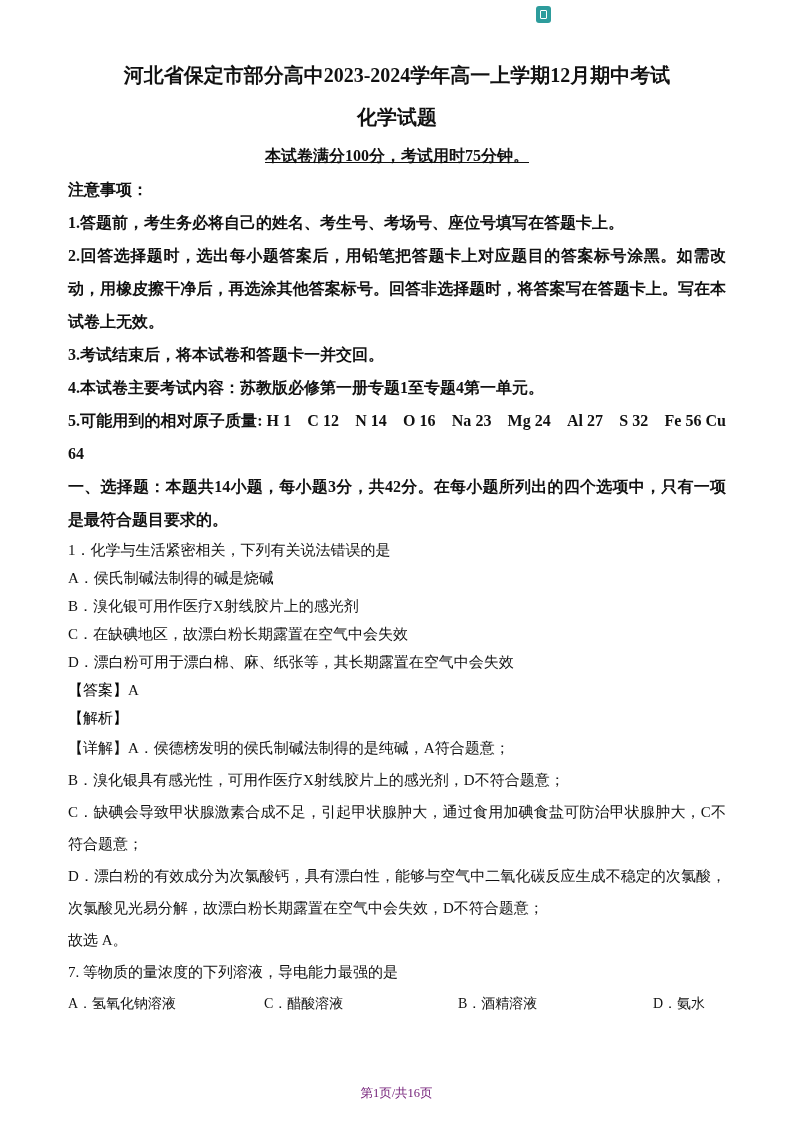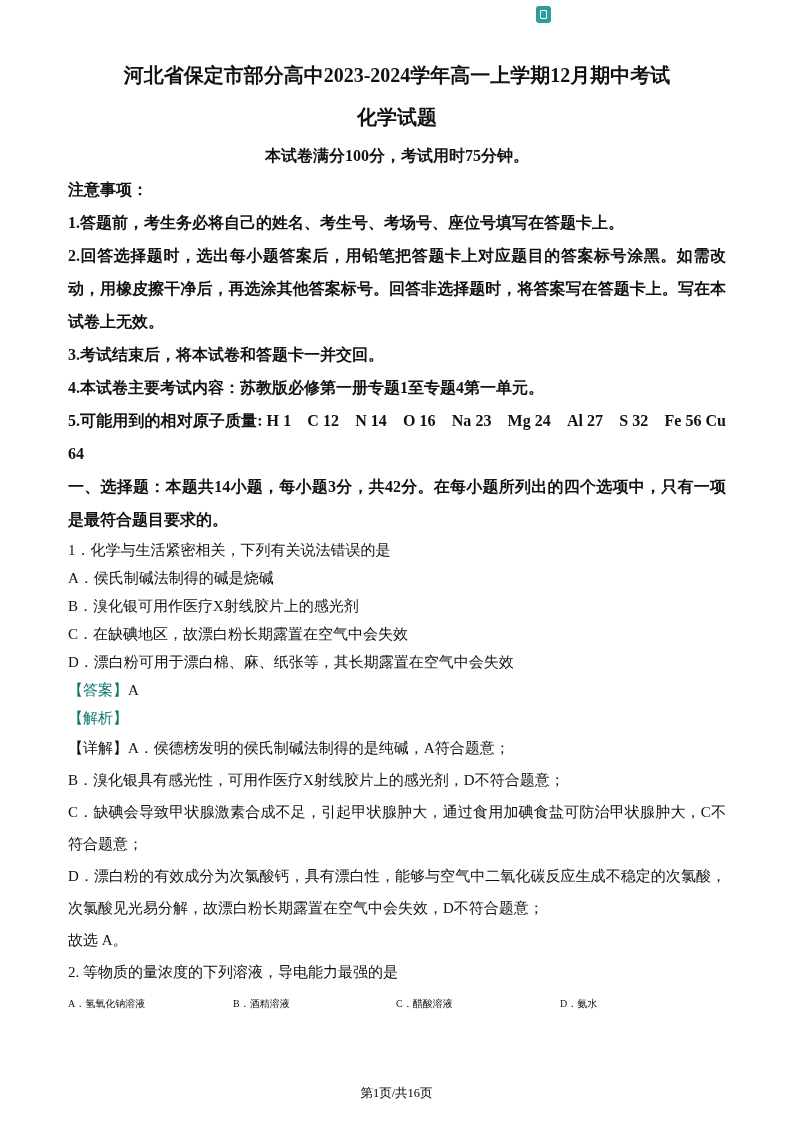--- a/index.html
+++ b/index.html
@@ -37,54 +37,56 @@
     font-size: 20px;
     font-weight: bold;
     text-align: center;
     line-height: 42px;
   }
   .exam-info {
     font-size: 16px;
     font-weight: bold;
     text-align: center;
     line-height: 35px;
+    text-decoration: underline;
   }
   .para {
     font-size: 16px;
     font-weight: bold;
     line-height: 33px;
     text-align: justify;
   }
   .q-line {
     font-size: 15px;
     font-weight: normal;
     line-height: 28px;
     text-align: justify;
   }
   .detail {
     font-size: 15px;
     font-weight: normal;
     line-height: 32px;
     text-align: justify;
   }
-  .teal { color: #0f766e; }
+  .teal { color: #000000; }
   .options-row {
     display: grid;
     grid-template-columns: 165px 163px 164px auto;
-    font-size: 10px;
+    font-size: 14px;
     line-height: 32px;
+    gap: 31px;
   }
   .footer {
     position: absolute;
     left: 0;
     right: 0;
     bottom: 20px;
     text-align: center;
     font-size: 12.5px;
-    color: #000000;
+    color: #701a75;
   }
 </style>
 </head>
 <body>
 
 <div class="page">
 
   <div class="brand-logo">
     <span class="glyph"></span>
   </div>
@@ -111,23 +113,23 @@
   <p class="q-line"><span class="teal">【答案】</span><span>A</span></p>
 
   <p class="q-line"><span class="teal">【解析】</span></p>
 
   <p class="detail">【详解】A．侯德榜发明的侯氏制碱法制得的是纯碱，A符合题意；</p>
   <p class="detail">B．溴化银具有感光性，可用作医疗X射线胶片上的感光剂，D不符合题意；</p>
   <p class="detail">C．缺碘会导致甲状腺激素合成不足，引起甲状腺肿大，通过食用加碘食盐可防治甲状腺肿大，C不符合题意；</p>
   <p class="detail">D．漂白粉的有效成分为次氯酸钙，具有漂白性，能够与空气中二氧化碳反应生成不稳定的次氯酸，次氯酸见光易分解，故漂白粉长期露置在空气中会失效，D不符合题意；</p>
   <p class="detail">故选 A。</p>
 
-  <p class="detail">2. 等物质的量浓度的下列溶液，导电能力最强的是</p>
+  <p class="detail">7. 等物质的量浓度的下列溶液，导电能力最强的是</p>
   <div class="options-row">
     <span>A．氢氧化钠溶液</span>
+    <span>C．醋酸溶液</span>
     <span>B．酒精溶液</span>
-    <span>C．醋酸溶液</span>
     <span>D．氨水</span>
   </div>
 
   <div class="footer">第1页/共16页</div>
 
 </div>
 
 </body></html>

